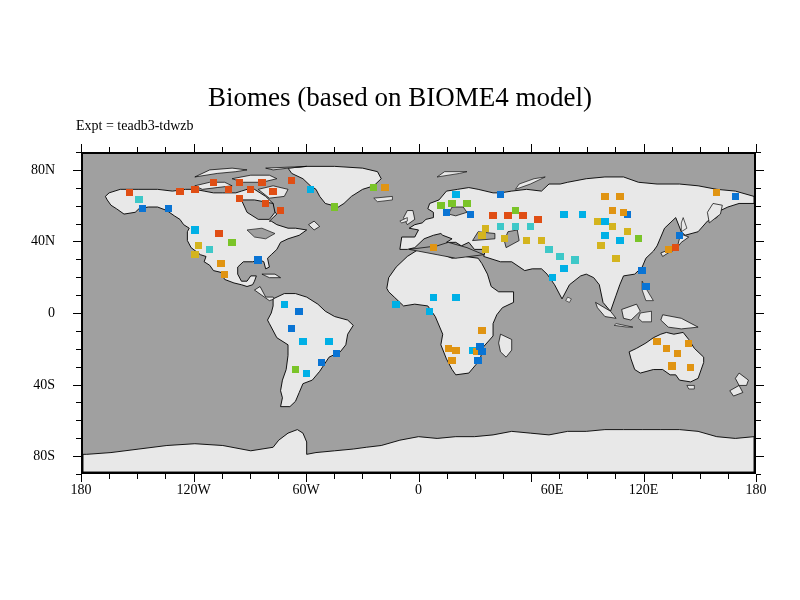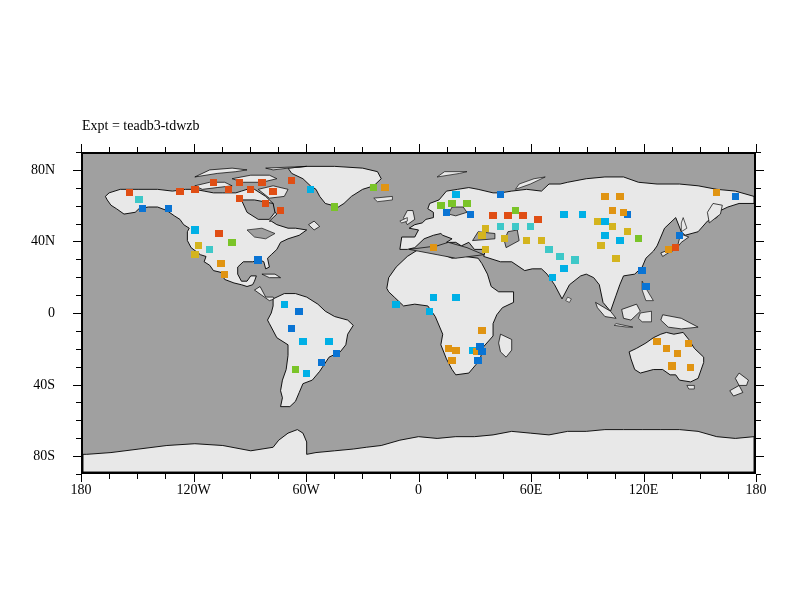--- a/index.html
+++ b/index.html
@@ -39,21 +39,21 @@
     top: 114px;
     width: 800px;
     text-align: center;
     font-size: 15px;
     font-weight: bold;
     line-height: 17px;
     white-space: nowrap;
   }
   #expt-label {
     position: absolute;
-    left: 82px;
+    left: 76px;
     top: 118px;
     font-size: 14px;
     line-height: 16px;
     white-space: nowrap;
   }
 
   
   #plot-frame {
     position: absolute;
     left: 81px;
@@ -101,20 +101,21 @@
     transform: translateY(-50%);
     right: 745px;
     width: 60px;
   }
 </style>
 </head>
 <body>
 
 <div id="figure">
 
+  <div id="main-title">Biomes (based on BIOME4 model)</div>
   <div id="expt-label">Expt = teadb3-tdwzb</div>
 
   <div id="plot-frame">
     <svg id="map-canvas" viewBox="0 0 360 180" preserveAspectRatio="none">
         <rect x="0" y="0" width="360" height="180" fill="#a0a0a0"></rect>
         <polygon points="0.00,180.00 360.00,180.00 360.00,160.00 350.00,161.00 340.00,160.00 330.00,157.00 320.00,156.00 310.00,156.00 300.00,156.00 290.00,156.00 280.00,156.00 270.00,157.00 260.00,157.00 250.00,159.00 240.00,158.00 230.00,157.00 220.00,159.00 210.00,160.00 200.00,160.00 190.00,161.00 180.00,160.00 170.00,162.00 160.00,165.00 152.00,166.00 145.00,167.00 135.00,168.00 125.00,169.00 120.00,170.00 120.00,163.00 118.00,158.00 115.00,156.00 110.00,158.00 105.00,162.00 102.00,166.00 90.00,168.00 75.00,165.00 60.00,164.00 45.00,165.00 30.00,167.00 15.00,169.00 2.00,170.00 0.00,170.00" fill="#e8e8e8" stroke="#000000" stroke-width="0.5" stroke-linejoin="round"></polygon>
         <polygon points="137.00,30.00 130.00,28.00 127.00,24.00 125.00,20.00 122.00,18.00 118.00,14.00 112.00,11.00 110.00,8.00 120.00,7.00 135.00,7.00 150.00,8.00 158.00,10.00 160.00,14.00 156.00,18.00 150.00,20.00 144.00,24.00 140.00,28.00" fill="#e8e8e8" stroke="#000000" stroke-width="0.5" stroke-linejoin="round"></polygon>
         <polygon points="12.00,24.00 14.00,22.00 20.00,20.00 30.00,20.00 40.00,20.00 48.00,21.00 55.00,20.00 60.00,20.00 65.00,21.00 70.00,22.00 75.00,22.00 82.00,22.00 85.00,21.00 88.00,20.00 92.00,20.00 95.00,22.00 98.00,24.00 100.00,26.00 102.00,28.00 102.00,32.00 104.00,34.00 102.00,36.00 100.00,38.00 101.00,38.00 104.00,40.00 110.00,42.00 114.00,42.00 120.00,43.00 116.00,46.00 110.00,48.00 106.00,50.00 104.00,54.00 101.00,57.00 99.00,59.00 100.00,64.00 98.00,65.00 97.00,61.00 95.00,60.00 91.00,61.00 86.00,61.00 83.00,64.00 83.00,68.00 85.00,72.00 88.00,72.00 90.00,69.00 93.00,69.00 92.00,72.00 91.00,74.00 88.00,75.00 85.00,74.00 81.00,73.00 76.00,71.00 74.00,67.00 70.00,66.00 68.00,63.00 65.00,61.00 66.00,58.00 63.00,57.00 58.00,53.00 56.00,49.00 56.00,44.00 57.00,42.00 54.00,40.00 52.00,37.00 49.00,35.00 45.00,32.00 40.00,30.00 35.00,30.00 30.00,31.00 28.00,33.00 22.00,34.00 18.00,31.00 15.00,29.00 13.00,26.00" fill="#e8e8e8" stroke="#000000" stroke-width="0.5" stroke-linejoin="round"></polygon>
         <polygon points="60.00,18.00 68.00,16.00 76.00,16.00 80.00,18.00 72.00,19.00 64.00,20.00" fill="#e8e8e8" stroke="#000000" stroke-width="0.4" stroke-linejoin="round"></polygon>
         <polygon points="80.00,14.00 90.00,12.00 100.00,12.00 104.00,14.00 96.00,16.00 86.00,16.00" fill="#e8e8e8" stroke="#000000" stroke-width="0.4" stroke-linejoin="round"></polygon>
@@ -351,21 +352,21 @@
       <div class="tick tick-y-major" style="left: 73px; top: 169.889px;"></div>
       <div class="tick tick-y-major" style="left: 756px; top: 169.889px;"></div>
       <div class="tick tick-y-minor" style="left: 76px; top: 152px;"></div>
       <div class="tick tick-y-minor" style="left: 756px; top: 152px;"></div>
     </div>
   <div id="labels-layer">
       <div class="axis-label xlab" style="left: 81px;">180</div>
       <div class="axis-label xlab" style="left: 193.5px;">120W</div>
       <div class="axis-label xlab" style="left: 306px;">60W</div>
       <div class="axis-label xlab" style="left: 418.5px;">0</div>
-      <div class="axis-label xlab" style="left: 531px;">60E</div>
+      <div class="axis-label xlab" style="left: 552px;">60E</div>
       <div class="axis-label xlab" style="left: 643.5px;">120E</div>
       <div class="axis-label xlab" style="left: 756px;">180</div>
       <div class="axis-label ylab" style="top: 169.889px;">80N</div>
       <div class="axis-label ylab" style="top: 241.444px;">40N</div>
       <div class="axis-label ylab" style="top: 313px;">0</div>
       <div class="axis-label ylab" style="top: 384.556px;">40S</div>
       <div class="axis-label ylab" style="top: 456.111px;">80S</div>
     </div>
 
 </div>

